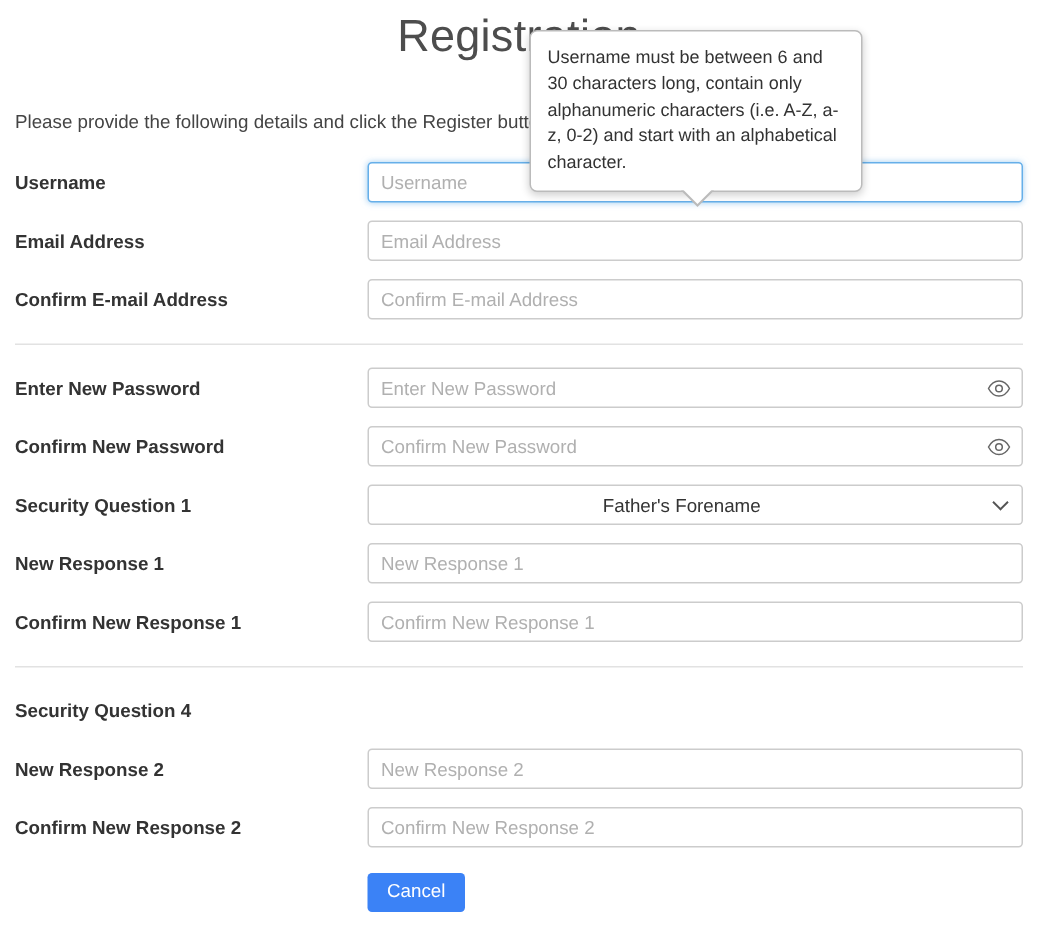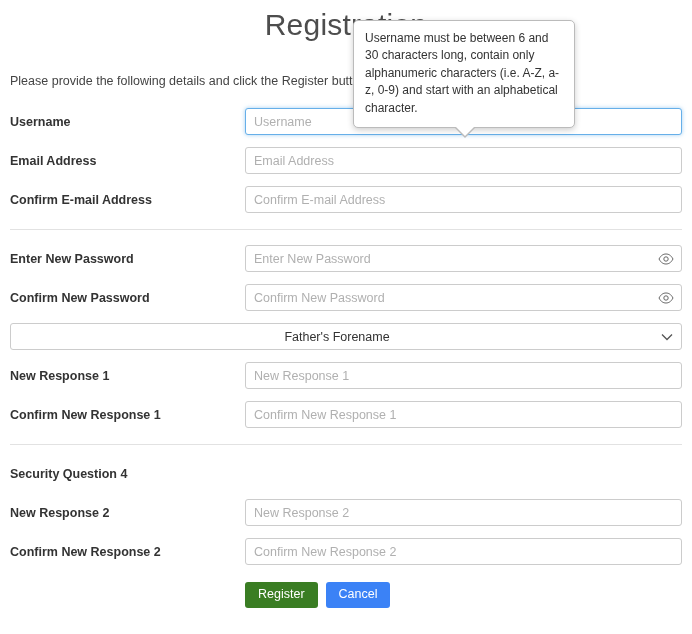--- a/index.html
+++ b/index.html
@@ -185,21 +185,21 @@
 </head>
 <body>
 
 <div class="page">
 
   <h1 class="page-title">Registration</h1>
 
   <p class="intro">Please provide the following details and click the Register button to com</p>
 
   <div class="tooltip">
-    <span>Username must be between 6 and 30 characters long, contain only alphanumeric characters (i.e. A-Z, a-z, 0-9) and start with an alphabetical character.</span>
+    <span>Username must be between 6 and 30 characters long, contain only alphanumeric characters (i.e. A-Z, a-z, 0-2) and start with an alphabetical character.</span>
     <span class="arrow-outer"></span>
     <span class="arrow-inner"></span>
   </div>
 
   <div class="form">
 
     <div class="row">
       <div class="label">Username</div>
       <div class="field">
         <input class="input focused" type="text" placeholder="Username" style="">
@@ -242,20 +242,21 @@
         <span class="eye-icon">
           <svg width="16" height="12" viewBox="0 0 16 12" fill="none" xmlns="http://www.w3.org/2000/svg">
             <path d="M1 6 C3 2.2 5.4 1 8 1 C10.6 1 13 2.2 15 6 C13 9.8 10.6 11 8 11 C5.4 11 3 9.8 1 6 Z" stroke="#666666" stroke-width="1" fill="none"></path>
             <circle cx="8" cy="6" r="2.2" stroke="#666666" stroke-width="1" fill="none"></circle>
           </svg>
         </span>
       </div>
     </div>
 
     <div class="row">
+      <div class="label">Security Question 1</div>
       <div class="field select-wrap">
         <select class="input">
           <option>Father's Forename</option>
         </select>
         <span class="chevron">
           <svg width="12" height="8" viewBox="0 0 12 8" xmlns="http://www.w3.org/2000/svg">
             <path d="M1 1.5 L6 6.5 L11 1.5" stroke="#555555" stroke-width="1.3" fill="none"></path>
           </svg>
         </span>
       </div>
@@ -290,18 +291,17 @@
 
     <div class="row">
       <div class="label">Confirm New Response 2</div>
       <div class="field">
         <input class="input" type="text" placeholder="Confirm New Response 2" style="">
       </div>
     </div>
 
     <div class="buttons-row">
       <div class="buttons-spacer"></div>
-      <button class="btn btn-register">Register</button>
       <button class="btn btn-cancel">Cancel</button>
     </div>
 
   </div>
 </div>
 
 </body></html>

